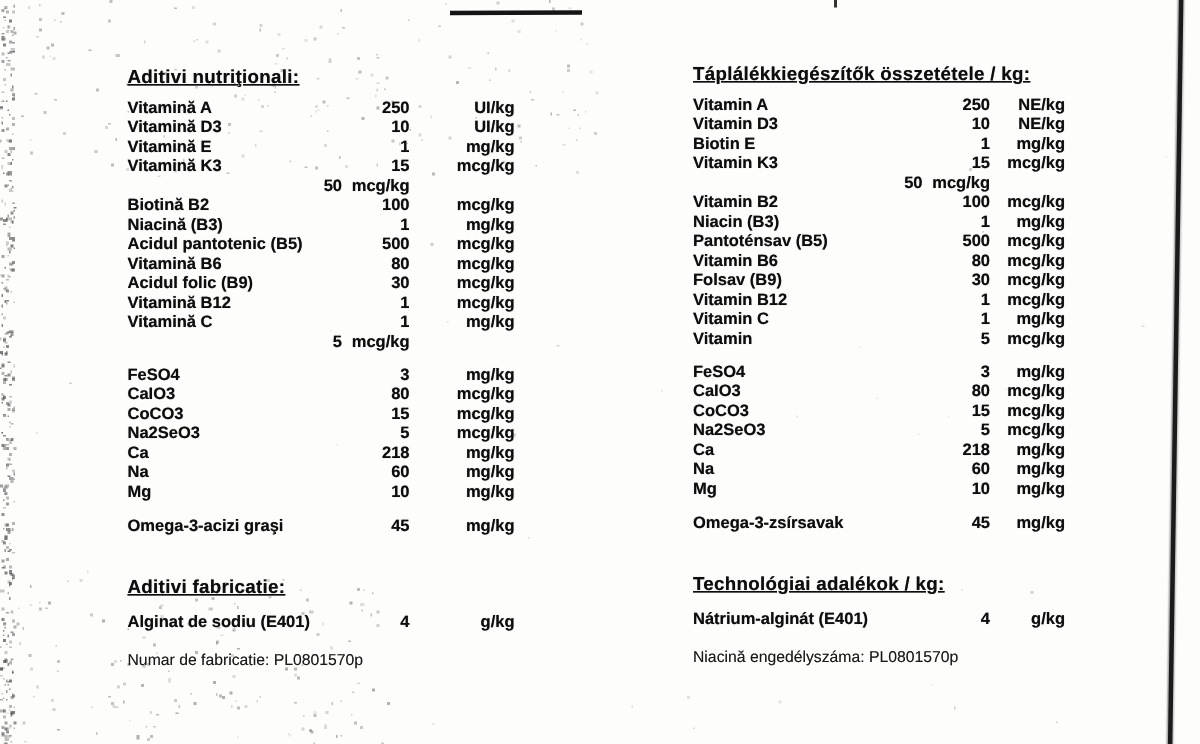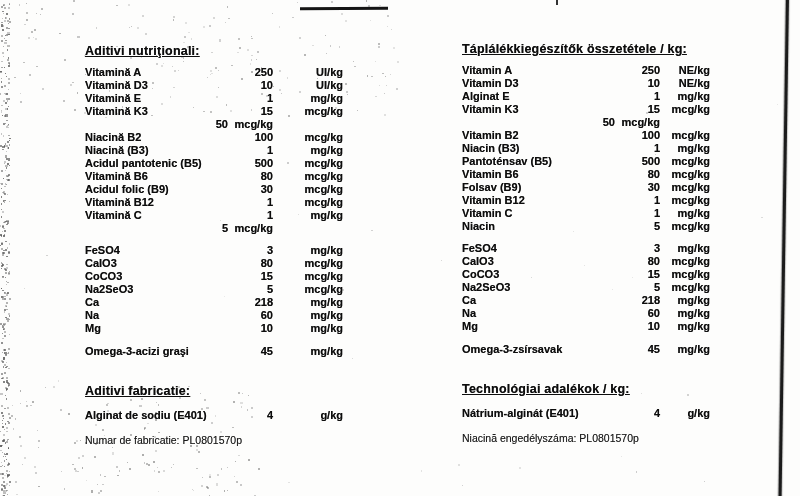--- a/index.html
+++ b/index.html
@@ -791,21 +791,21 @@
         <div class="row">
           <span class="cell-label">Vitamină K3</span>
           <span class="cell-value">15</span>
           <span class="cell-unit">mcg/kg</span>
         </div>
         <div class="row">
           <span class="cell-value">50</span>
           <span class="cell-unit">mcg/kg</span>
         </div>
         <div class="row">
-          <span class="cell-label">Niacină B2</span>
+          <span class="cell-label">Biotină B2</span>
           <span class="cell-value">100</span>
           <span class="cell-unit">mcg/kg</span>
         </div>
         <div class="row">
           <span class="cell-label">Niacină (B3)</span>
           <span class="cell-value">1</span>
           <span class="cell-unit">mg/kg</span>
         </div>
         <div class="row">
           <span class="cell-label">Acidul pantotenic (B5)</span>
@@ -899,21 +899,21 @@
           <span class="cell-label">Vitamin A</span>
           <span class="cell-value">250</span>
           <span class="cell-unit">NE/kg</span>
         </div>
         <div class="row">
           <span class="cell-label">Vitamin D3</span>
           <span class="cell-value">10</span>
           <span class="cell-unit">NE/kg</span>
         </div>
         <div class="row">
-          <span class="cell-label">Alginat E</span>
+          <span class="cell-label">Biotin E</span>
           <span class="cell-value">1</span>
           <span class="cell-unit">mg/kg</span>
         </div>
         <div class="row">
           <span class="cell-label">Vitamin K3</span>
           <span class="cell-value">15</span>
           <span class="cell-unit">mcg/kg</span>
         </div>
         <div class="row">
           <span class="cell-value">50</span>
@@ -948,21 +948,21 @@
           <span class="cell-label">Vitamin B12</span>
           <span class="cell-value">1</span>
           <span class="cell-unit">mcg/kg</span>
         </div>
         <div class="row">
           <span class="cell-label">Vitamin C</span>
           <span class="cell-value">1</span>
           <span class="cell-unit">mg/kg</span>
         </div>
         <div class="row">
-          <span class="cell-label">Niacin</span>
+          <span class="cell-label">Vitamin</span>
           <span class="cell-value">5</span>
           <span class="cell-unit">mcg/kg</span>
         </div>
       </div>
     <div class="group group-minerals">
         <div class="row">
           <span class="cell-label">FeSO4</span>
           <span class="cell-value">3</span>
           <span class="cell-unit">mg/kg</span>
         </div>

